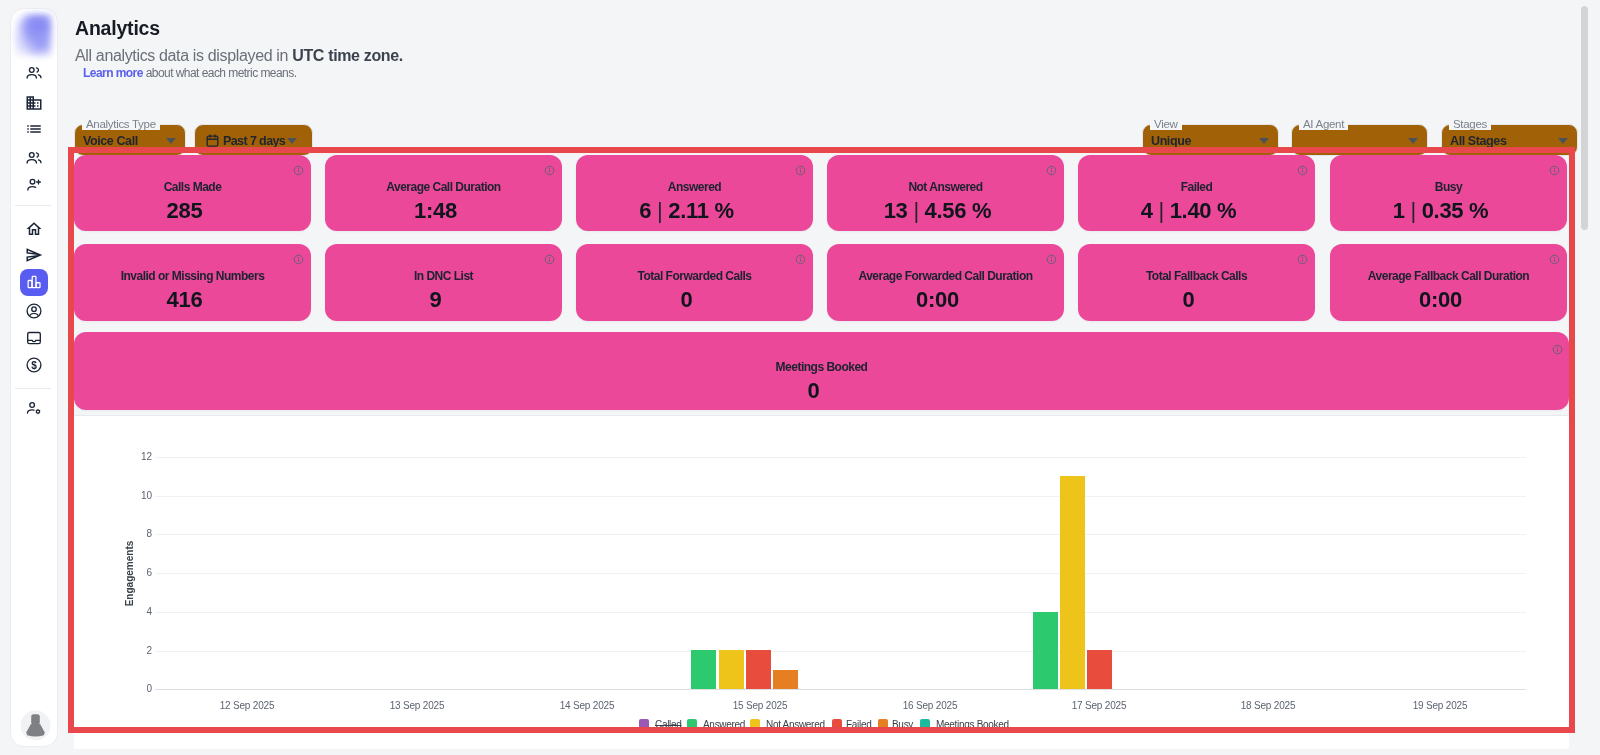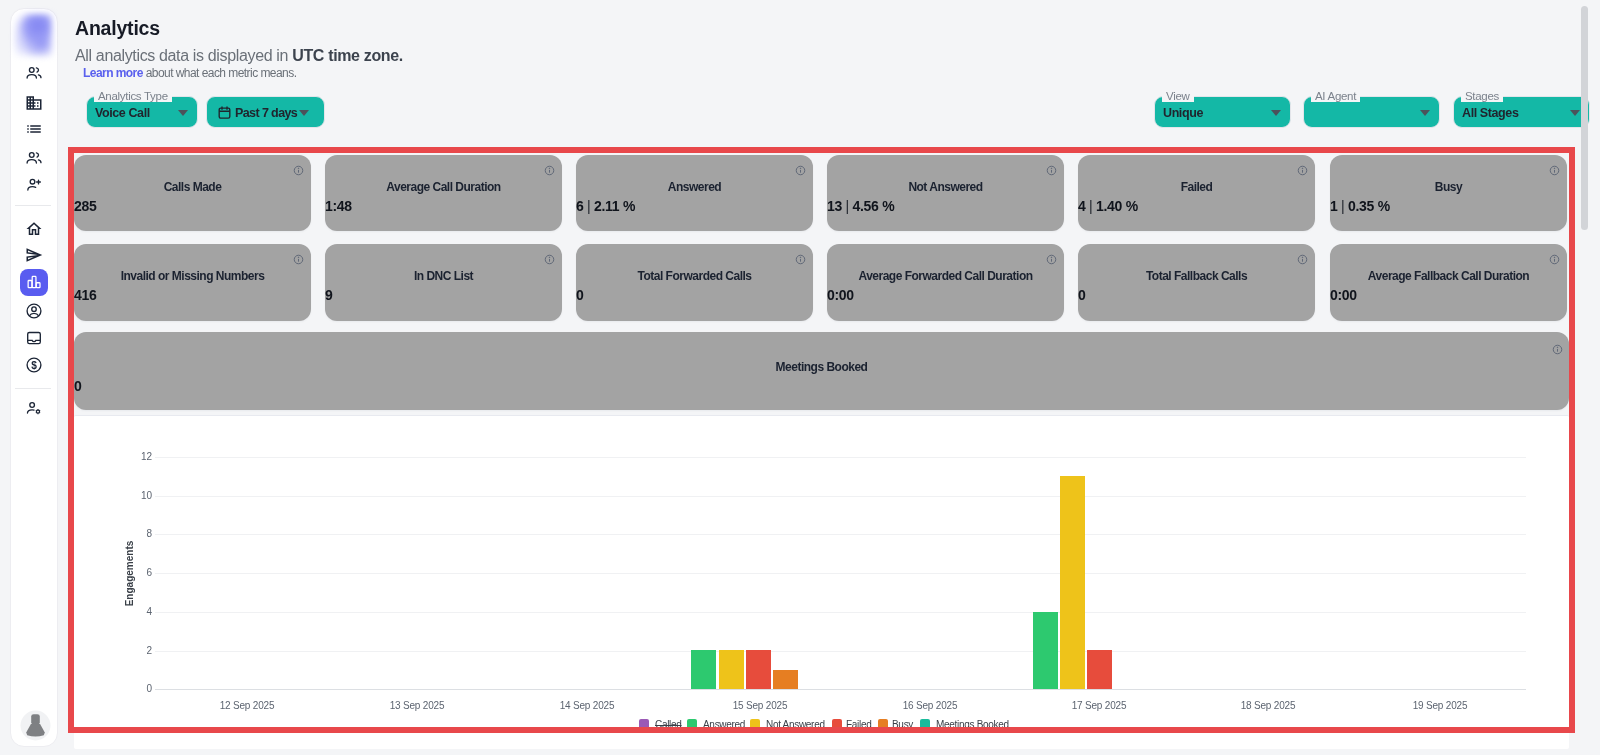--- a/index.html
+++ b/index.html
@@ -20,32 +20,32 @@
   #active-sq { left:20px; top:269px; width:28px; height:27px; background:#595cf0; border-radius:8px; }
 
   
   #h1 { left:75px; top:17px; font-size:19.5px; font-weight:bold; color:#171b26; letter-spacing:-0.2px; }
   #sub1 { left:75px; top:47px; font-size:16px; letter-spacing:-0.35px; color:#6a7078; }
   #sub1 b { color:#3c434e; }
   #sub2 { left:75px; top:66px; font-size:12px; letter-spacing:-0.55px; color:#6a7078;margin-left:8px; }
   #sub2 a { color:#5a60ee; text-decoration:none; font-weight:bold; }
 
   
-  .fbox { height:32px; background:#14b8a6; border:1px solid #e3e5ea; border-radius:9px; top:96px;margin-left:12px; }
+  .fbox { height:32px; background:#a16207; border:1px solid #e3e5ea; border-radius:9px; top:124px; }
   .flabel { position:absolute; top:-7px; left:7px; background:#f4f5f7; padding:0 4px; font-size:11.5px; letter-spacing:-0.3px; color:#7b828c; white-space:nowrap; }
   .fval { position:absolute; left:8px; top:9px; font-size:12.5px; letter-spacing:-0.4px; font-weight:bold; color:#20252e; white-space:nowrap; }
   .caret { position:absolute; right:9px; top:13px; width:0; height:0; border-left:5px solid transparent; border-right:5px solid transparent; border-top:6px solid #4c525b; }
 
   
   #redrect { left:68px; top:147px; width:1507px; height:586px; border:6px solid #e8484b; z-index:50; }
 
   
-  .card { background:#a3a3a3; border-radius:12px; width:237px; box-shadow:0 1px 2px rgba(20,30,55,.05); }
+  .card { background:#ec4899; border-radius:12px; width:237px; box-shadow:0 1px 2px rgba(20,30,55,.05); }
   .card .lbl { position:absolute; left:0; right:0; top:25px; text-align:center; font-size:12px; letter-spacing:-0.5px; font-weight:bold; color:#1b2230; }
-  .card .val { position:absolute; left:0; right:16px; top:43px; font-size:14px; letter-spacing:-0.3px; font-weight:bold; color:#10141c; }
+  .card .val { position:absolute; left:0; right:16px; top:43px; text-align:center; font-size:22px; letter-spacing:-0.3px; font-weight:bold; color:#10141c; }
   .info { position:absolute; right:7px; top:10px; width:11px; height:11px; }
 
   
   #chartcard { left:74px; top:415px; width:1495px; height:334px; background:#fff; border-top:1px solid #e8eaf0; border-radius:2px; }
   .ylab { position:absolute; width:30px; text-align:right; font-size:10px; color:#5c6470; }
   .xlab { position:absolute; width:90px; text-align:center; font-size:10px; letter-spacing:-0.2px; color:#5c6470; top:700px; }
   .leg-sq { position:absolute; top:719px; width:10px; height:10px; border-radius:2px; }
   .leg-tx { position:absolute; top:718.5px; font-size:10px; letter-spacing:-0.3px; color:#3a4048; }
 
   #scrollthumb { left:1581px; top:6px; width:7px; height:224px; background:#d2d4d8; border-radius:4px; }

